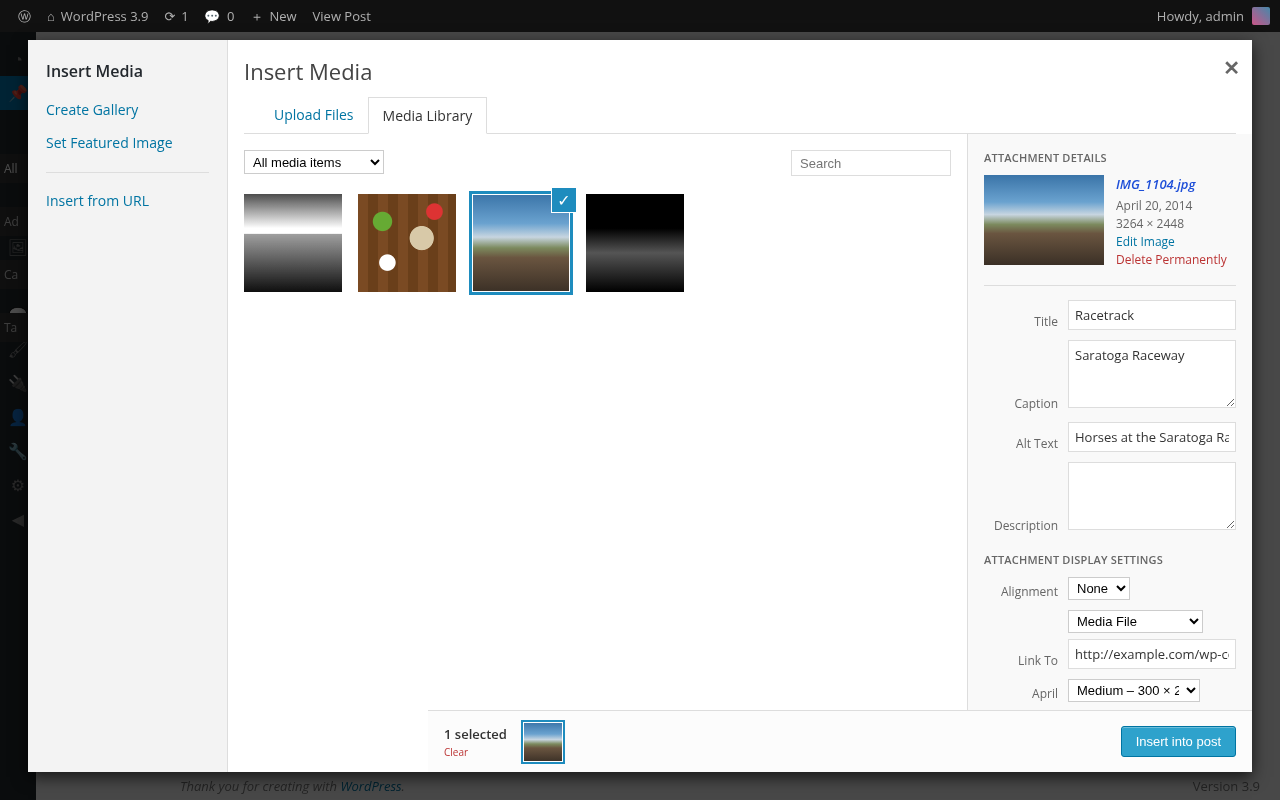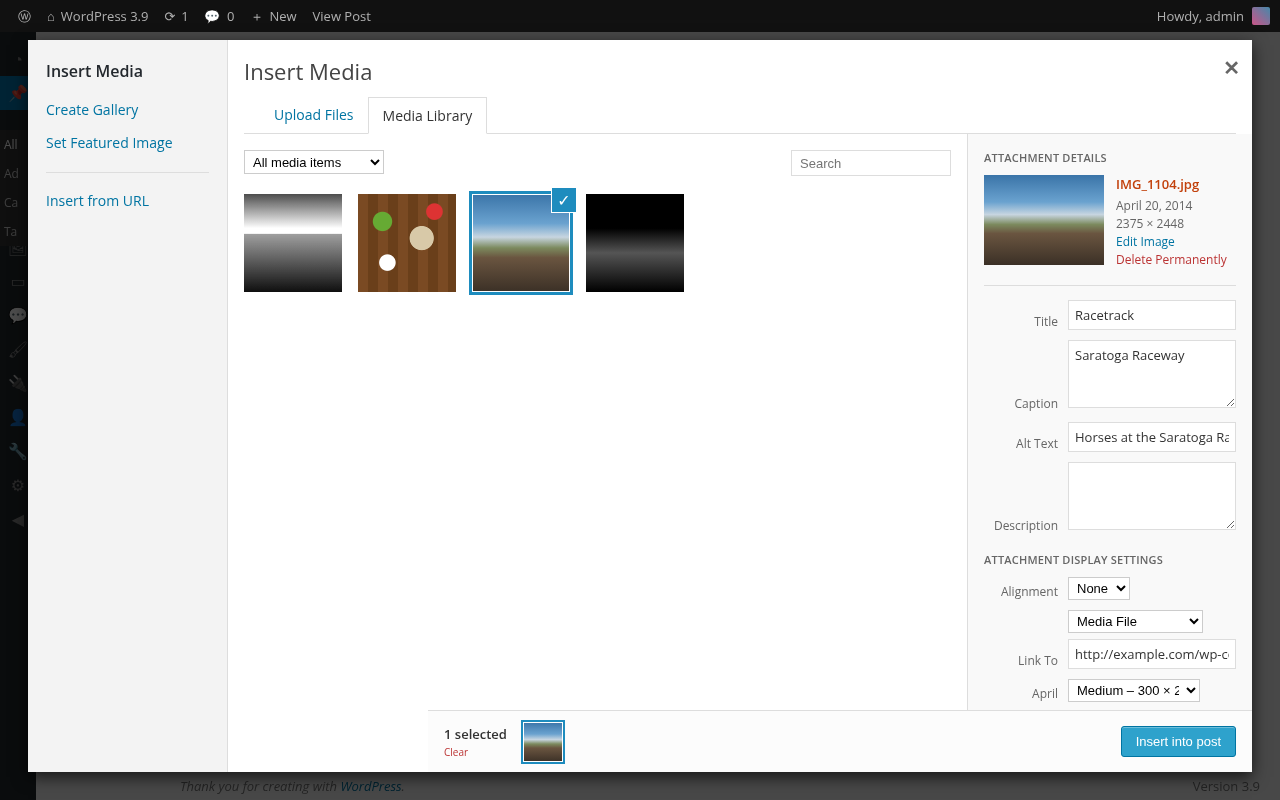--- a/index.html
+++ b/index.html
@@ -63,20 +63,21 @@
     top:130px;
     left:0;
     width:36px;
     z-index:2;
   }
   .submenu-strip div {
     font-size:12px;
     color:#ccc;
     background:#333;
     padding:6px 4px;
+    margin-top:24px;
   }
   .submenu-strip div.on { color:#fff; }
 
   
   .wp-footer {
     position:absolute;
     left:180px;
     right:20px;
     bottom:0;
     height:28px;
@@ -271,21 +272,21 @@
   }
   .att-summary {
     display:flex;
     gap:12px;
     margin-bottom:16px;
   }
   .att-thumb {
     width:120px; height:90px;
     background:linear-gradient(#3a74a8 0%,#6aa2cf 30%,#c7d5e0 44%,#7c8a5e 55%,#6a5540 65%,#3b3026 100%);
   }
-  .att-meta .fn { font-weight:600; color:#c2410c; font-size:13px; margin-bottom:2px; }
+  .att-meta .fn { font-weight:600; color:#1d4ed8; font-size:13px; margin-bottom:2px;font-style:italic; }
   .att-meta div { color:#666; line-height:1.5; }
   .att-meta .link { color:#0074a2; cursor:pointer; }
   .att-meta .del { color:#b33; cursor:pointer; }
 
   .details hr { border:none; border-top:1px solid #ddd; margin:12px 0 14px; }
 
   .form-row {
     display:flex;
     align-items:flex-end;
     margin-bottom:10px;
@@ -463,21 +464,21 @@
         </div>
       </div>
 
       <div class="details">
         <h3>ATTACHMENT DETAILS</h3>
         <div class="att-summary">
           <div class="att-thumb"></div>
           <div class="att-meta">
             <div class="fn">IMG_1104.jpg</div>
             <div>April 20, 2014</div>
-            <div>2375 × 2448</div>
+            <div>3264 × 2448</div>
             <div class="link">Edit Image</div>
             <div class="del">Delete Permanently</div>
           </div>
         </div>
         <hr>
 
         <div class="form-row">
           <label>Title</label>
           <div class="ctrl"><input type="text" value="Racetrack" style=""></div>
         </div>

